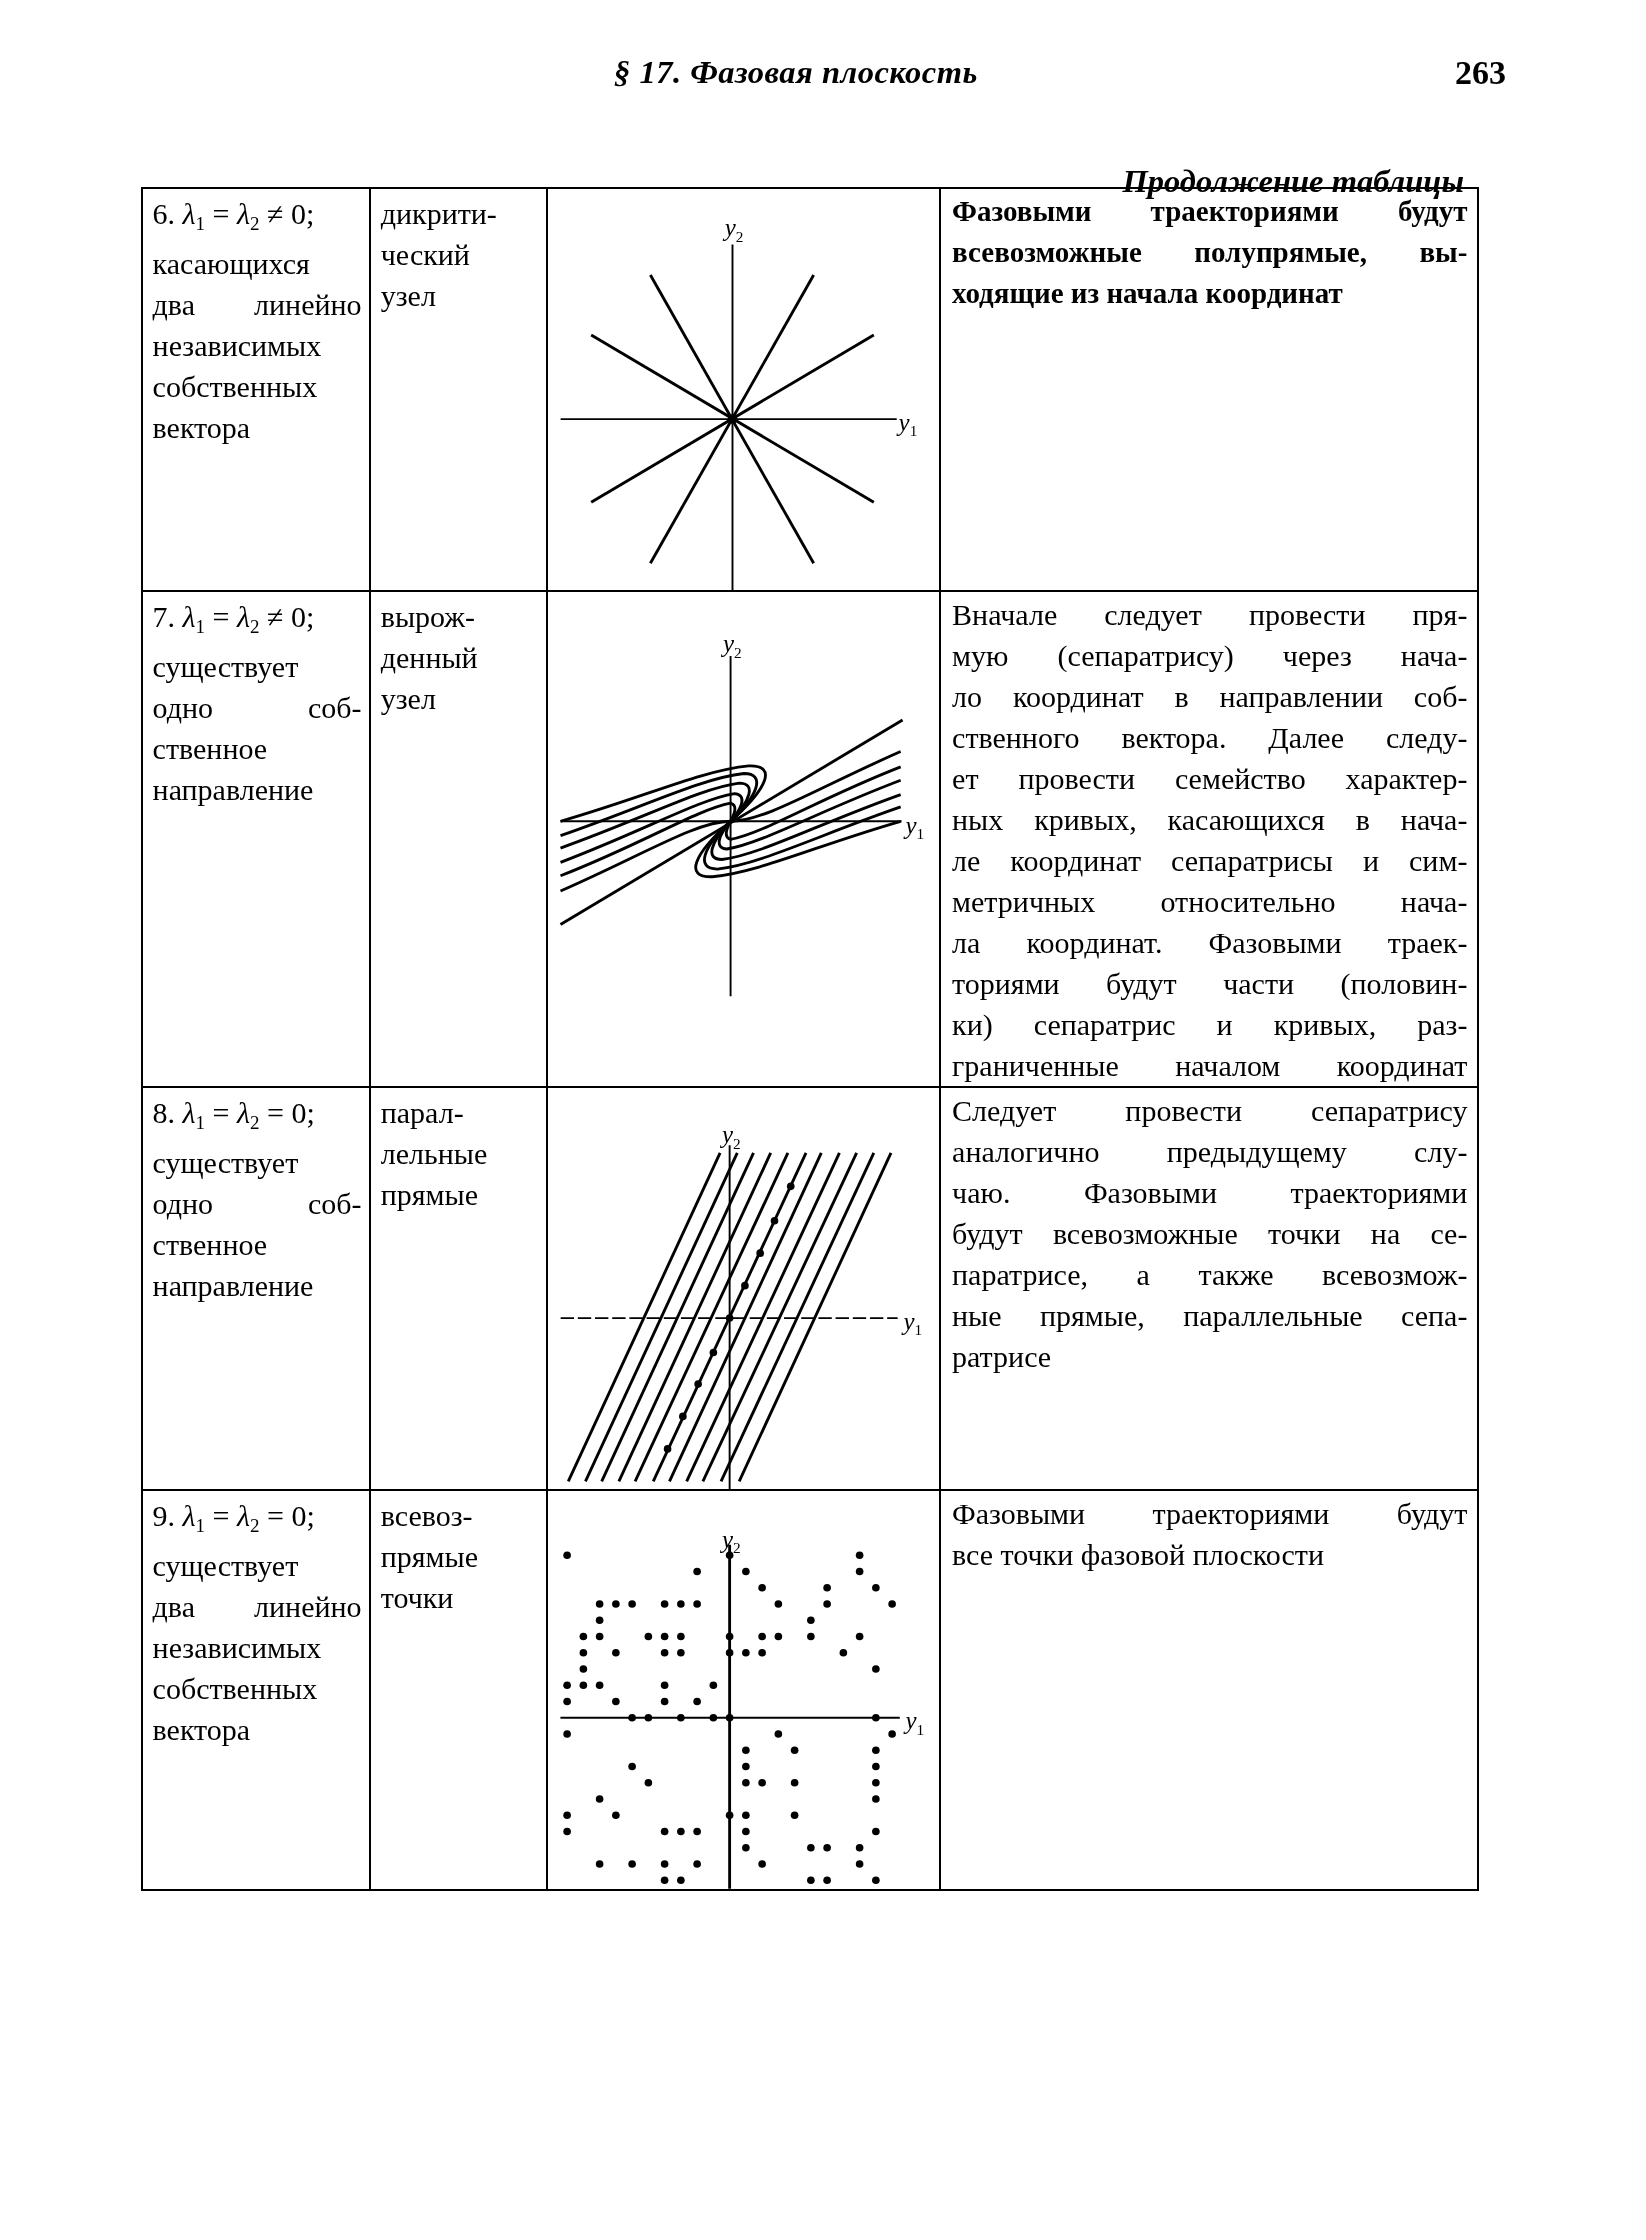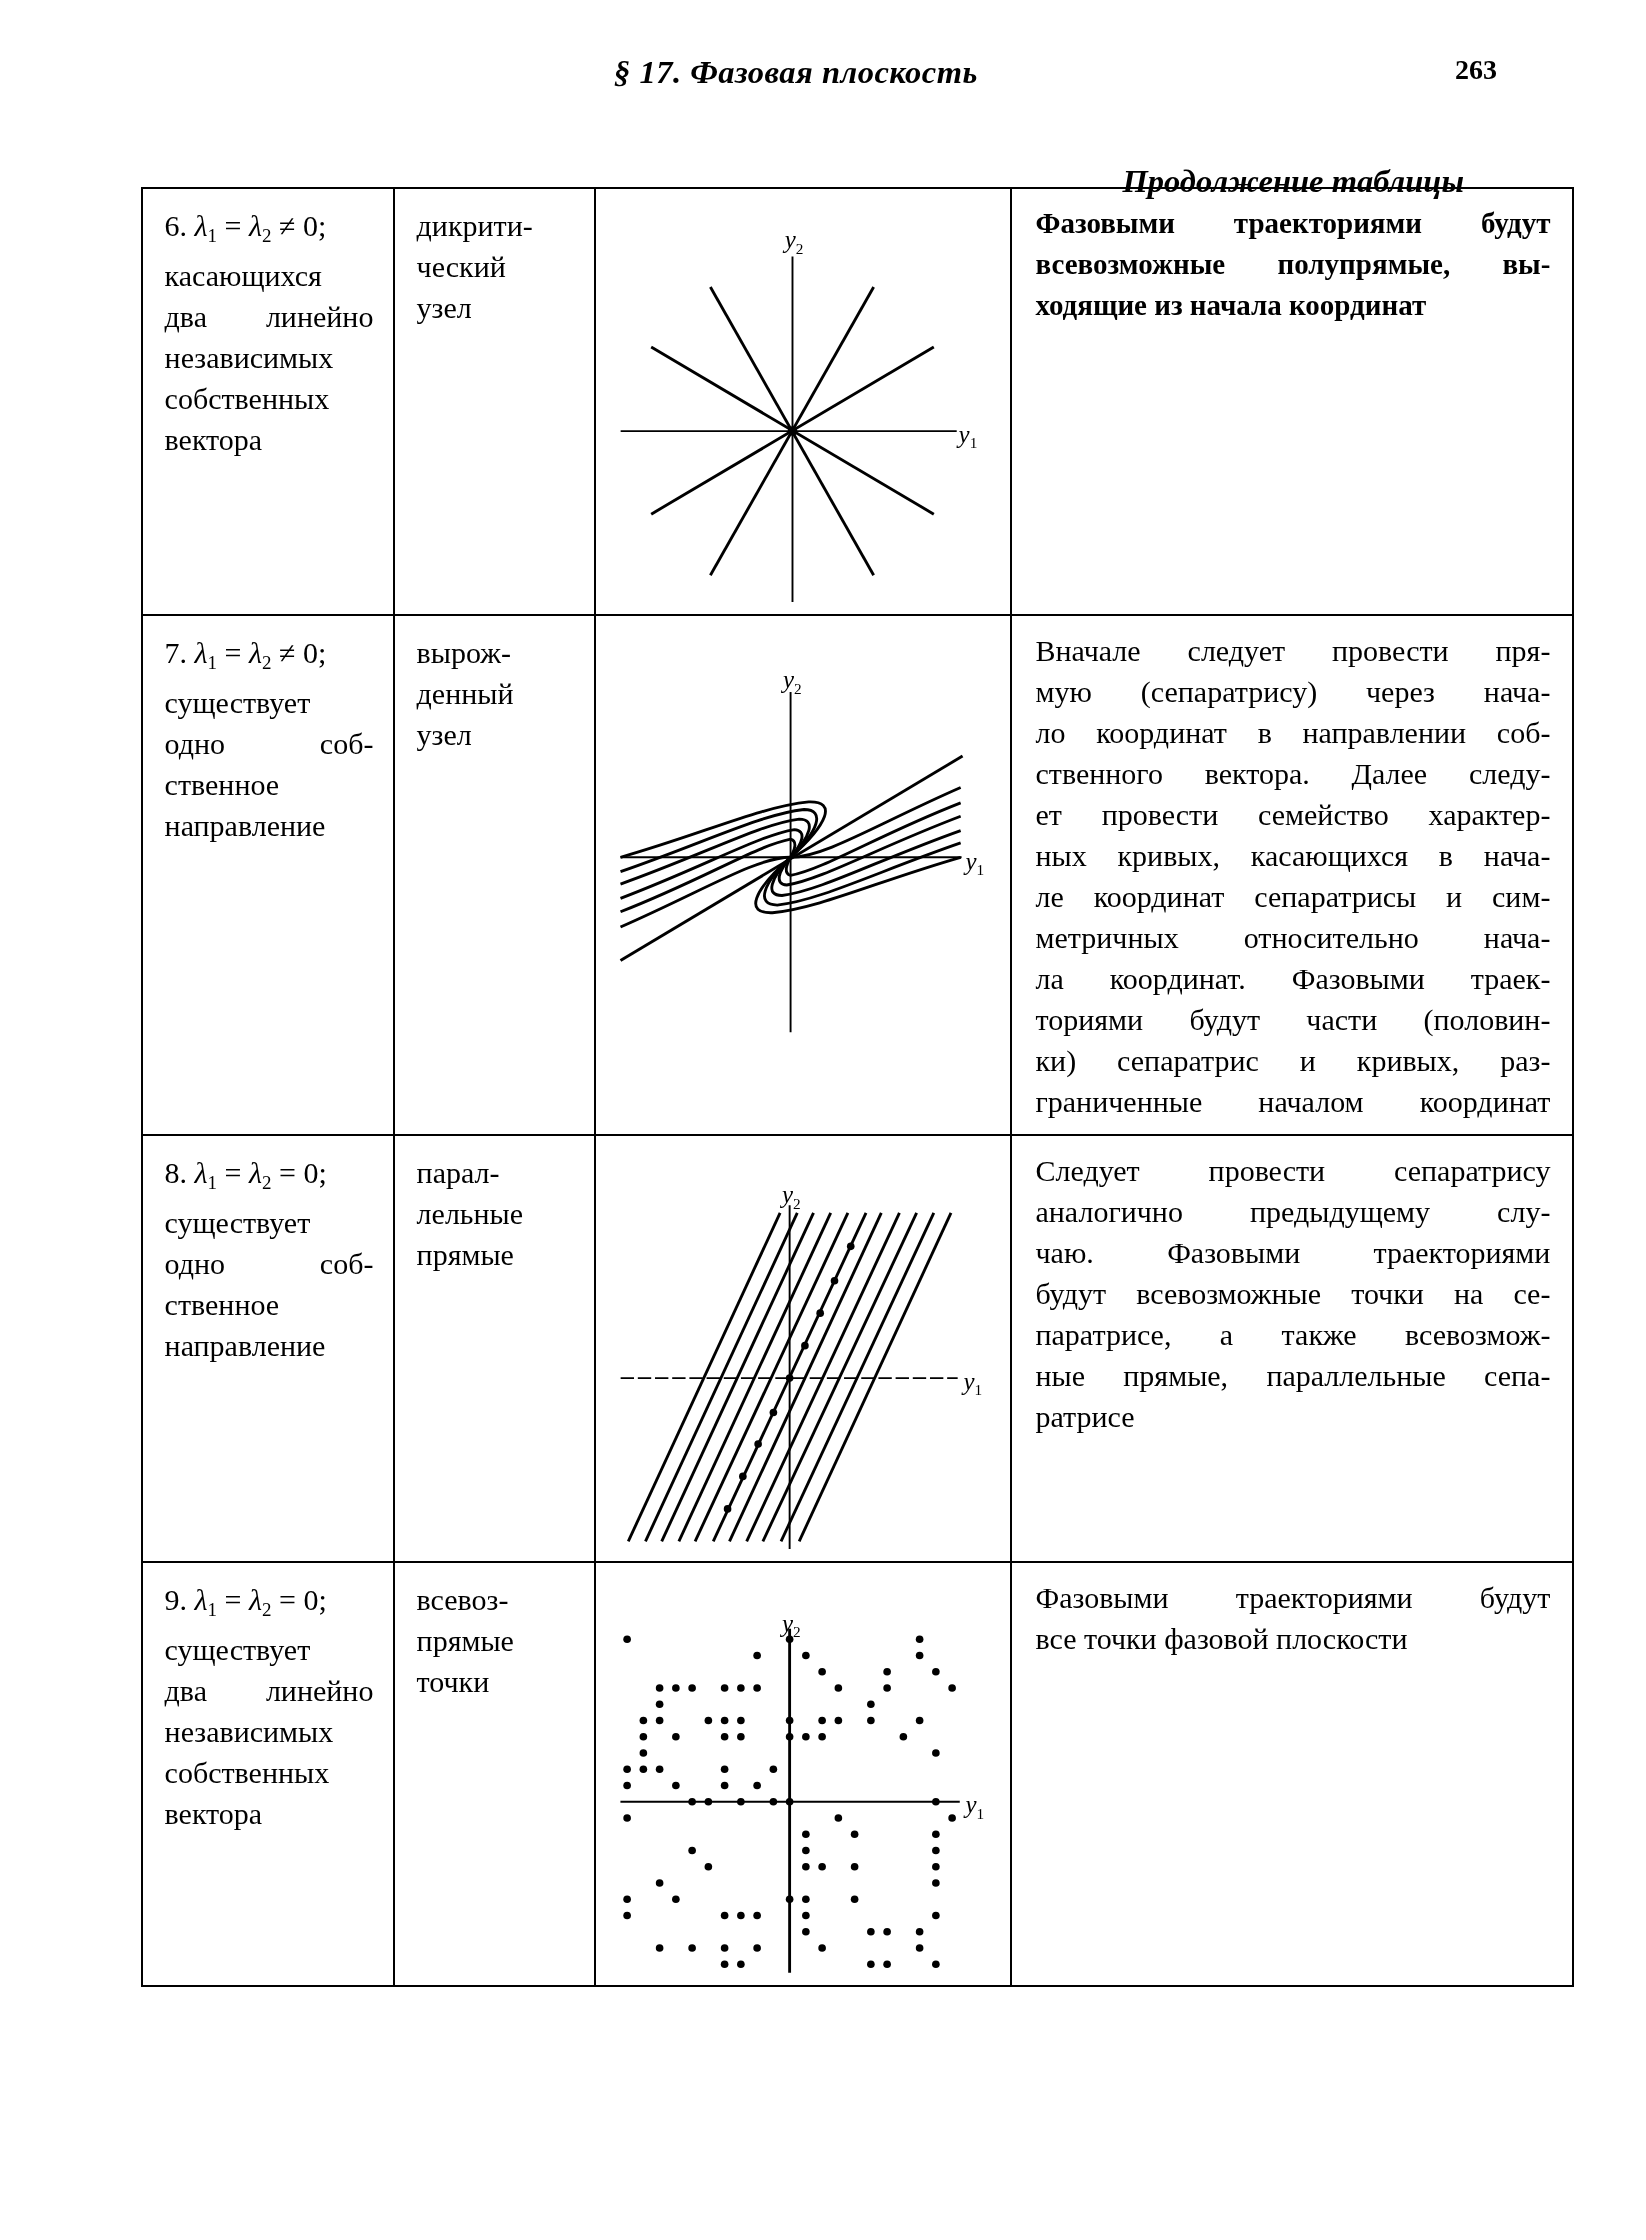--- a/index.html
+++ b/index.html
@@ -1,25 +1,25 @@
 <!DOCTYPE html>
 <html><head>
 <meta charset="utf-8">
 <style>
   html, body { margin: 0; padding: 0; background: #ffffff; }
   body { width: 1646px; height: 2241px; position: relative; overflow: hidden;
          font-family: "Liberation Serif", "DejaVu Serif", serif; color: #000; }
   .running-head { position: absolute; left: 614px; top: 54px; font-size: 32.5px;
                   font-style: italic; font-weight: bold; letter-spacing: 0.5px; }
-  .page-num { position: absolute; left: 1455px; top: 54px; font-size: 28px; font-weight: bold; }
+  .page-num { position: absolute; left: 1455px; top: 54px; font-size: 34px; font-weight: bold; }
   .continued { position: absolute; right: 182px; top: 163px; font-size: 32.5px;
                font-style: italic; font-weight: bold; }
   table.phase { position: absolute; left: 141px; top: 187px; width: 1338px;
                 border-collapse: collapse; table-layout: fixed; }
-  table.phase td { border: 2.9px solid #000; vertical-align: top; padding: 12px; }
+  table.phase td { border: 2.9px solid #000; vertical-align: top; padding: 0; }
   td.c1 { width: 226px; }
   td.c2 { width: 175px; }
   td.c3 { width: 390px; margin-top: 12px; }
   td.c4 { width: 536px; }
   .txt { font-size: 30px; line-height: 41px; padding: 3.8px 7.6px 0 9.6px; }
   .cond-head { white-space: nowrap; }
   .lam sub { font-size: 19px; vertical-align: -5.7px; }
   .desc { font-size: 30px; line-height: 41px; padding: 1.9px 9.6px 0 11.5px;
           text-align: justify; hyphens: manual; }
   .desc.bold { font-weight: bold; font-size: 29px; }

